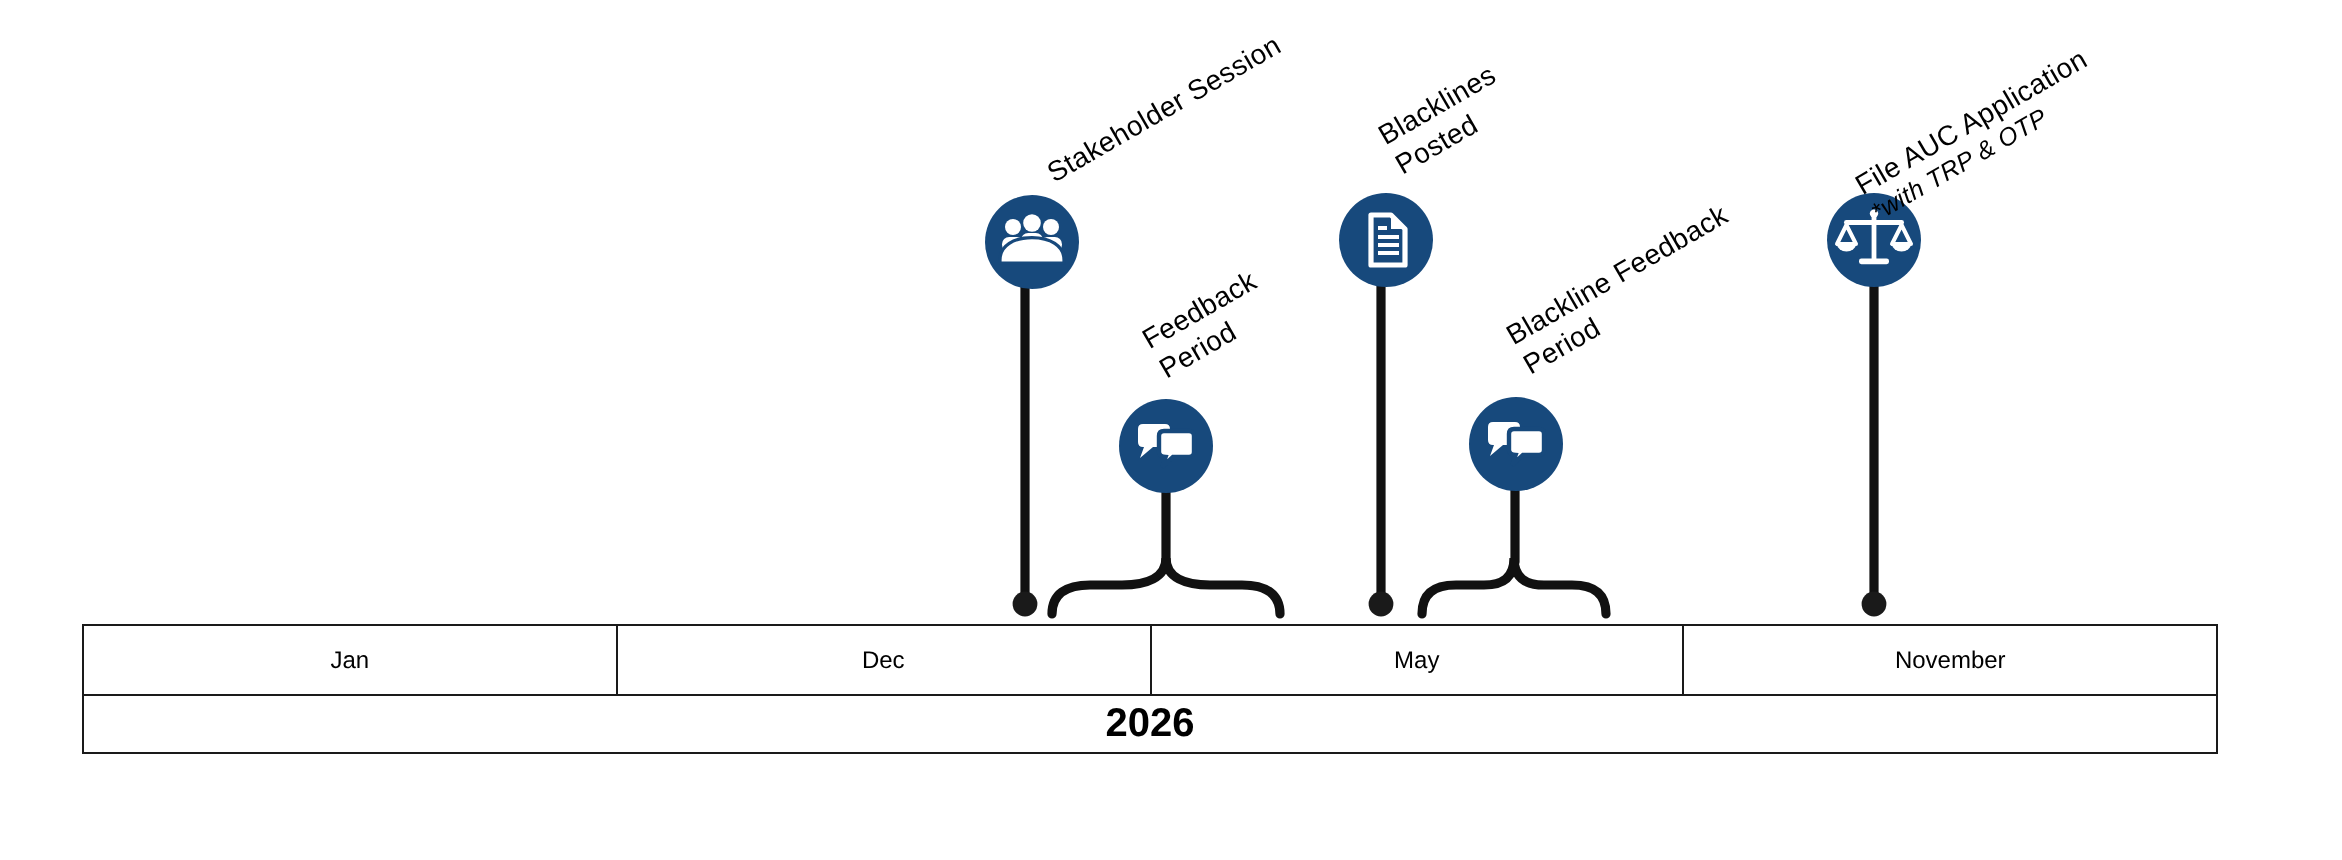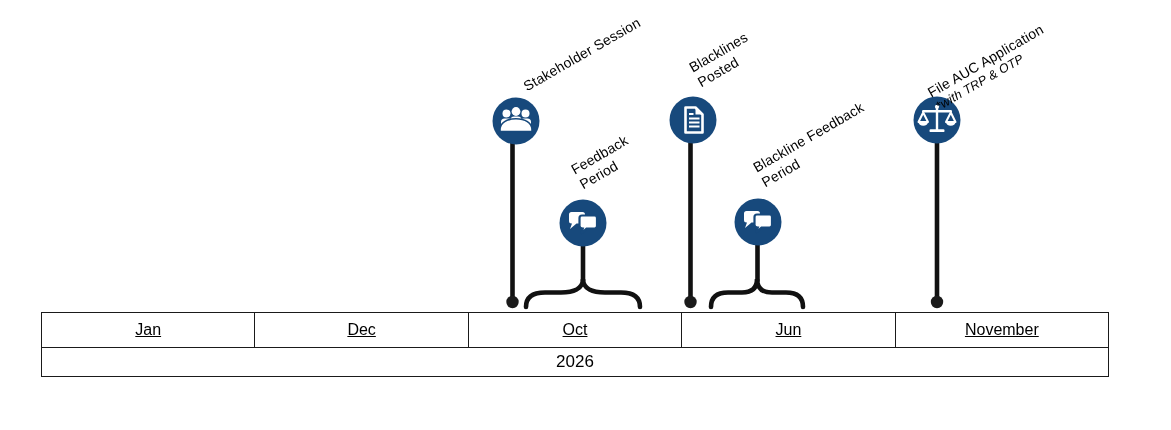--- a/index.html
+++ b/index.html
@@ -47,29 +47,29 @@
     width: 1068px;
     border: 1.5px solid #1a1a1a;
     box-sizing: border-box;
     background: #fff;
   }
   .months-row { display: flex; height: 34px; }
   .month-cell {
     flex: 1;
     border-right: 1.5px solid #1a1a1a;
     display: flex; align-items: center; justify-content: center;
-    font-size: 16px;
-    text-decoration: underline;
+    font-size: 12px;
   }
   .month-cell:last-child { border-right: none; }
   .year-row {
     height: 28px;
     border-top: 1.5px solid #1a1a1a;
     display: flex; align-items: center; justify-content: center;
-    font-size: 17px;
+    font-size: 20px;
+    font-weight: bold;
   }
 </style>
 </head>
 <body>
 
 <div class="canvas">
 
   <svg class="overlay" viewBox="0 0 1171 430">
     <g stroke="#111111" stroke-width="4.6" fill="none" stroke-linecap="round">
       <line x1="512.5" y1="121" x2="512.5" y2="299"></line>
@@ -163,20 +163,19 @@
 
   <div class="m-label" style="left:949px; top:63px;">
     <span>File AUC Application</span>
     <span class="sub">*with TRP &amp; OTP</span>
   </div>
 
   <div class="timeline-table">
     <div class="months-row">
       <div class="month-cell">Jan</div>
       <div class="month-cell">Dec</div>
-      <div class="month-cell">Oct</div>
-      <div class="month-cell">Jun</div>
+      <div class="month-cell">May</div>
       <div class="month-cell">November</div>
     </div>
     <div class="year-row">2026</div>
   </div>
 
 </div>
 
 </body></html>

